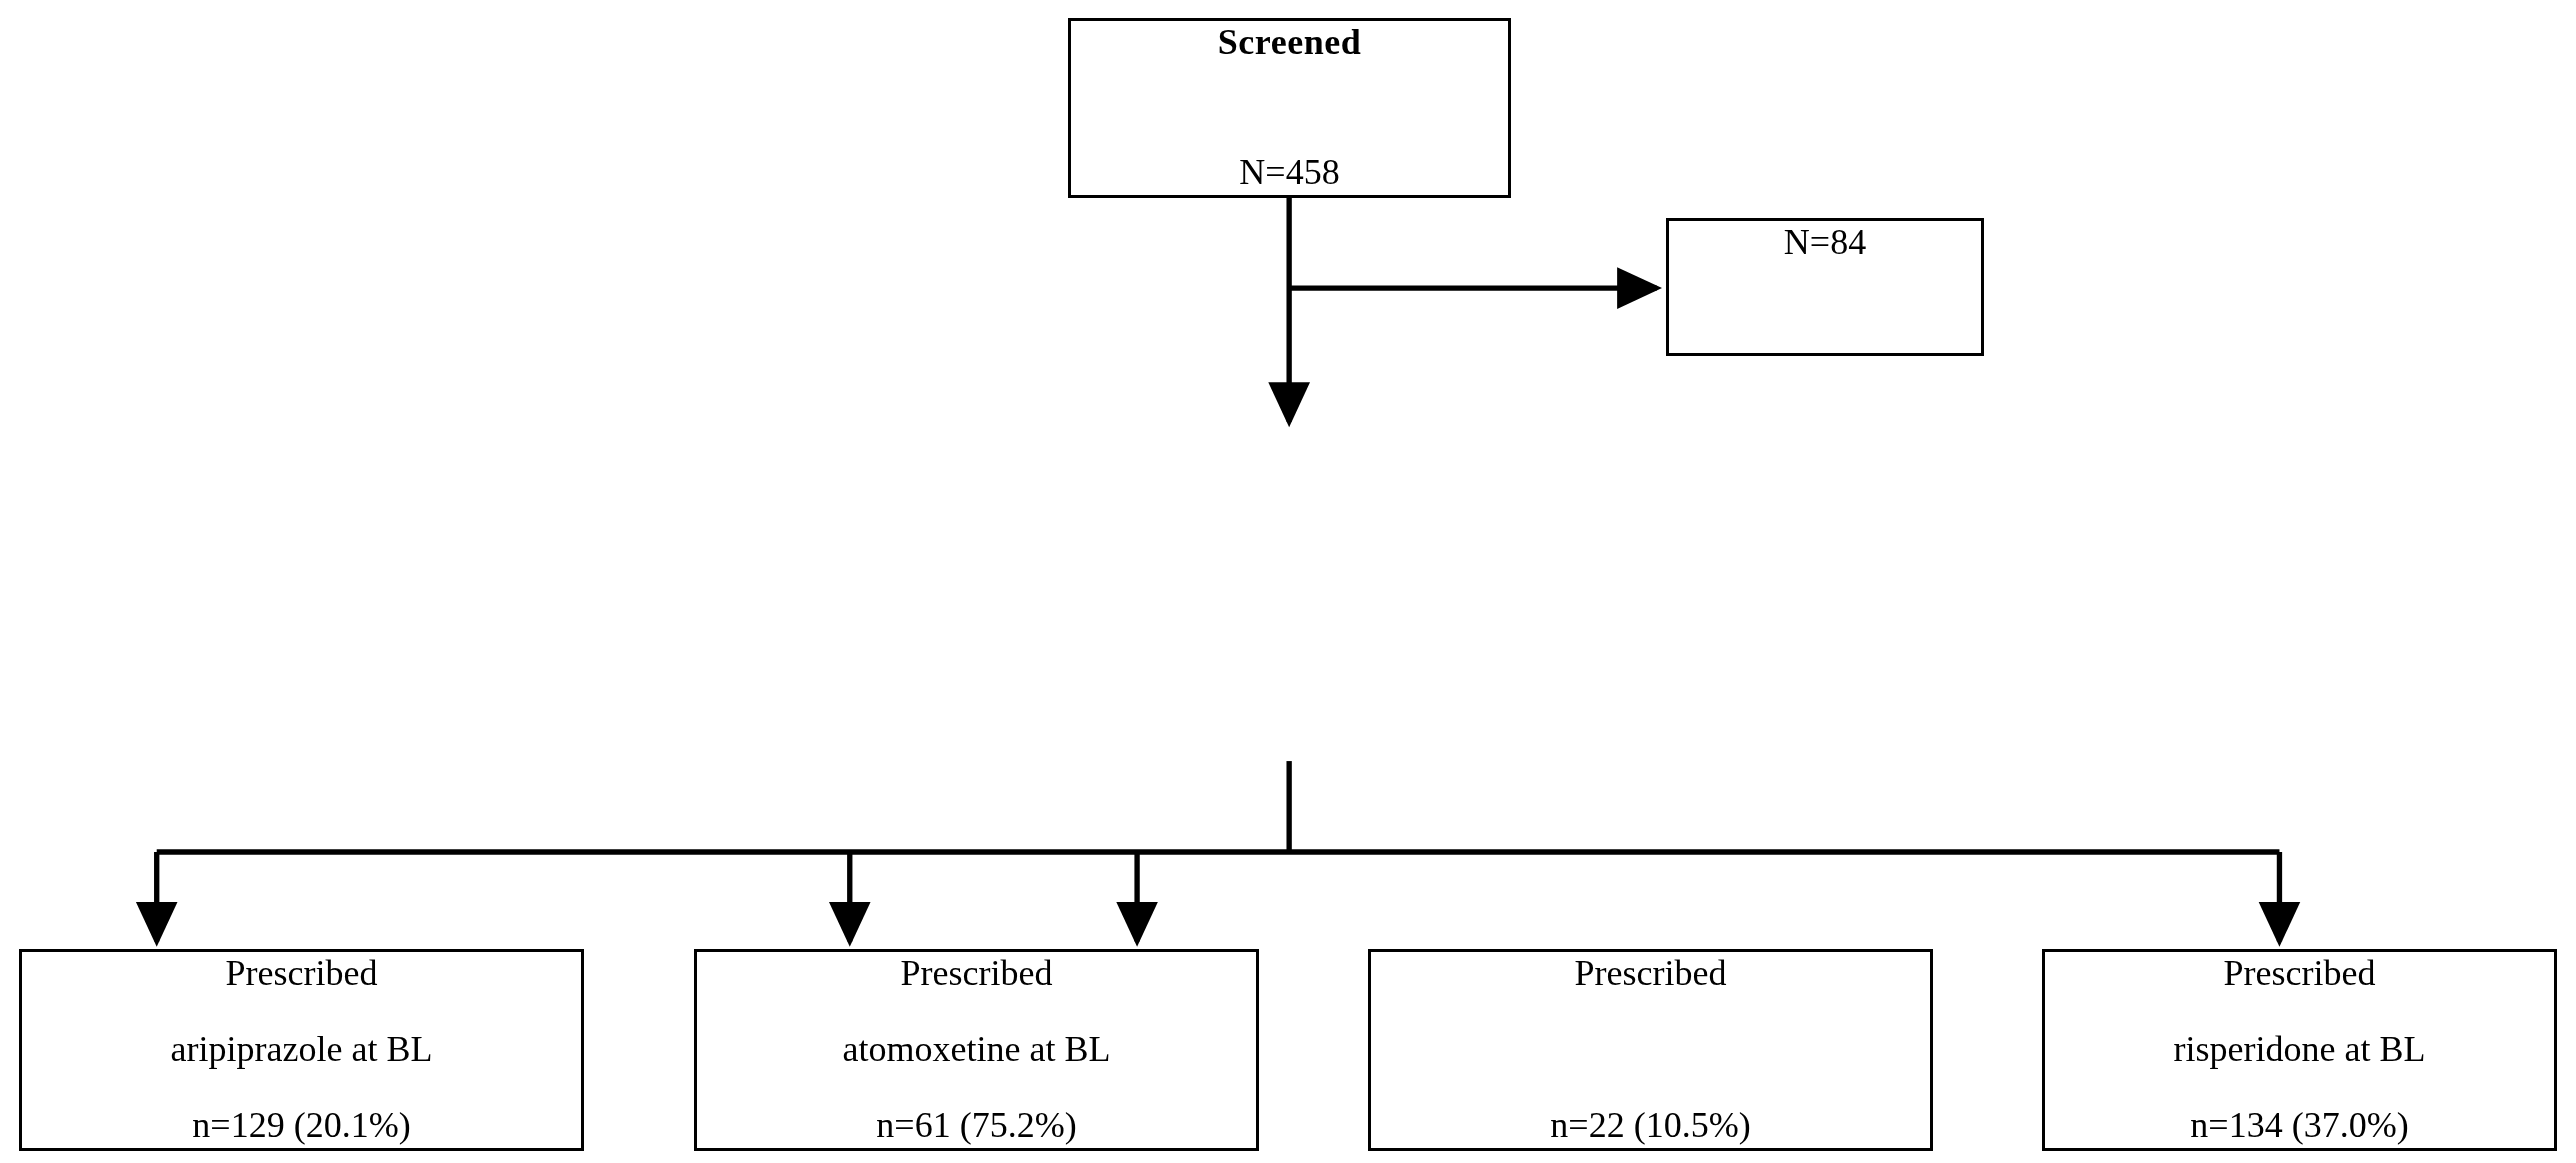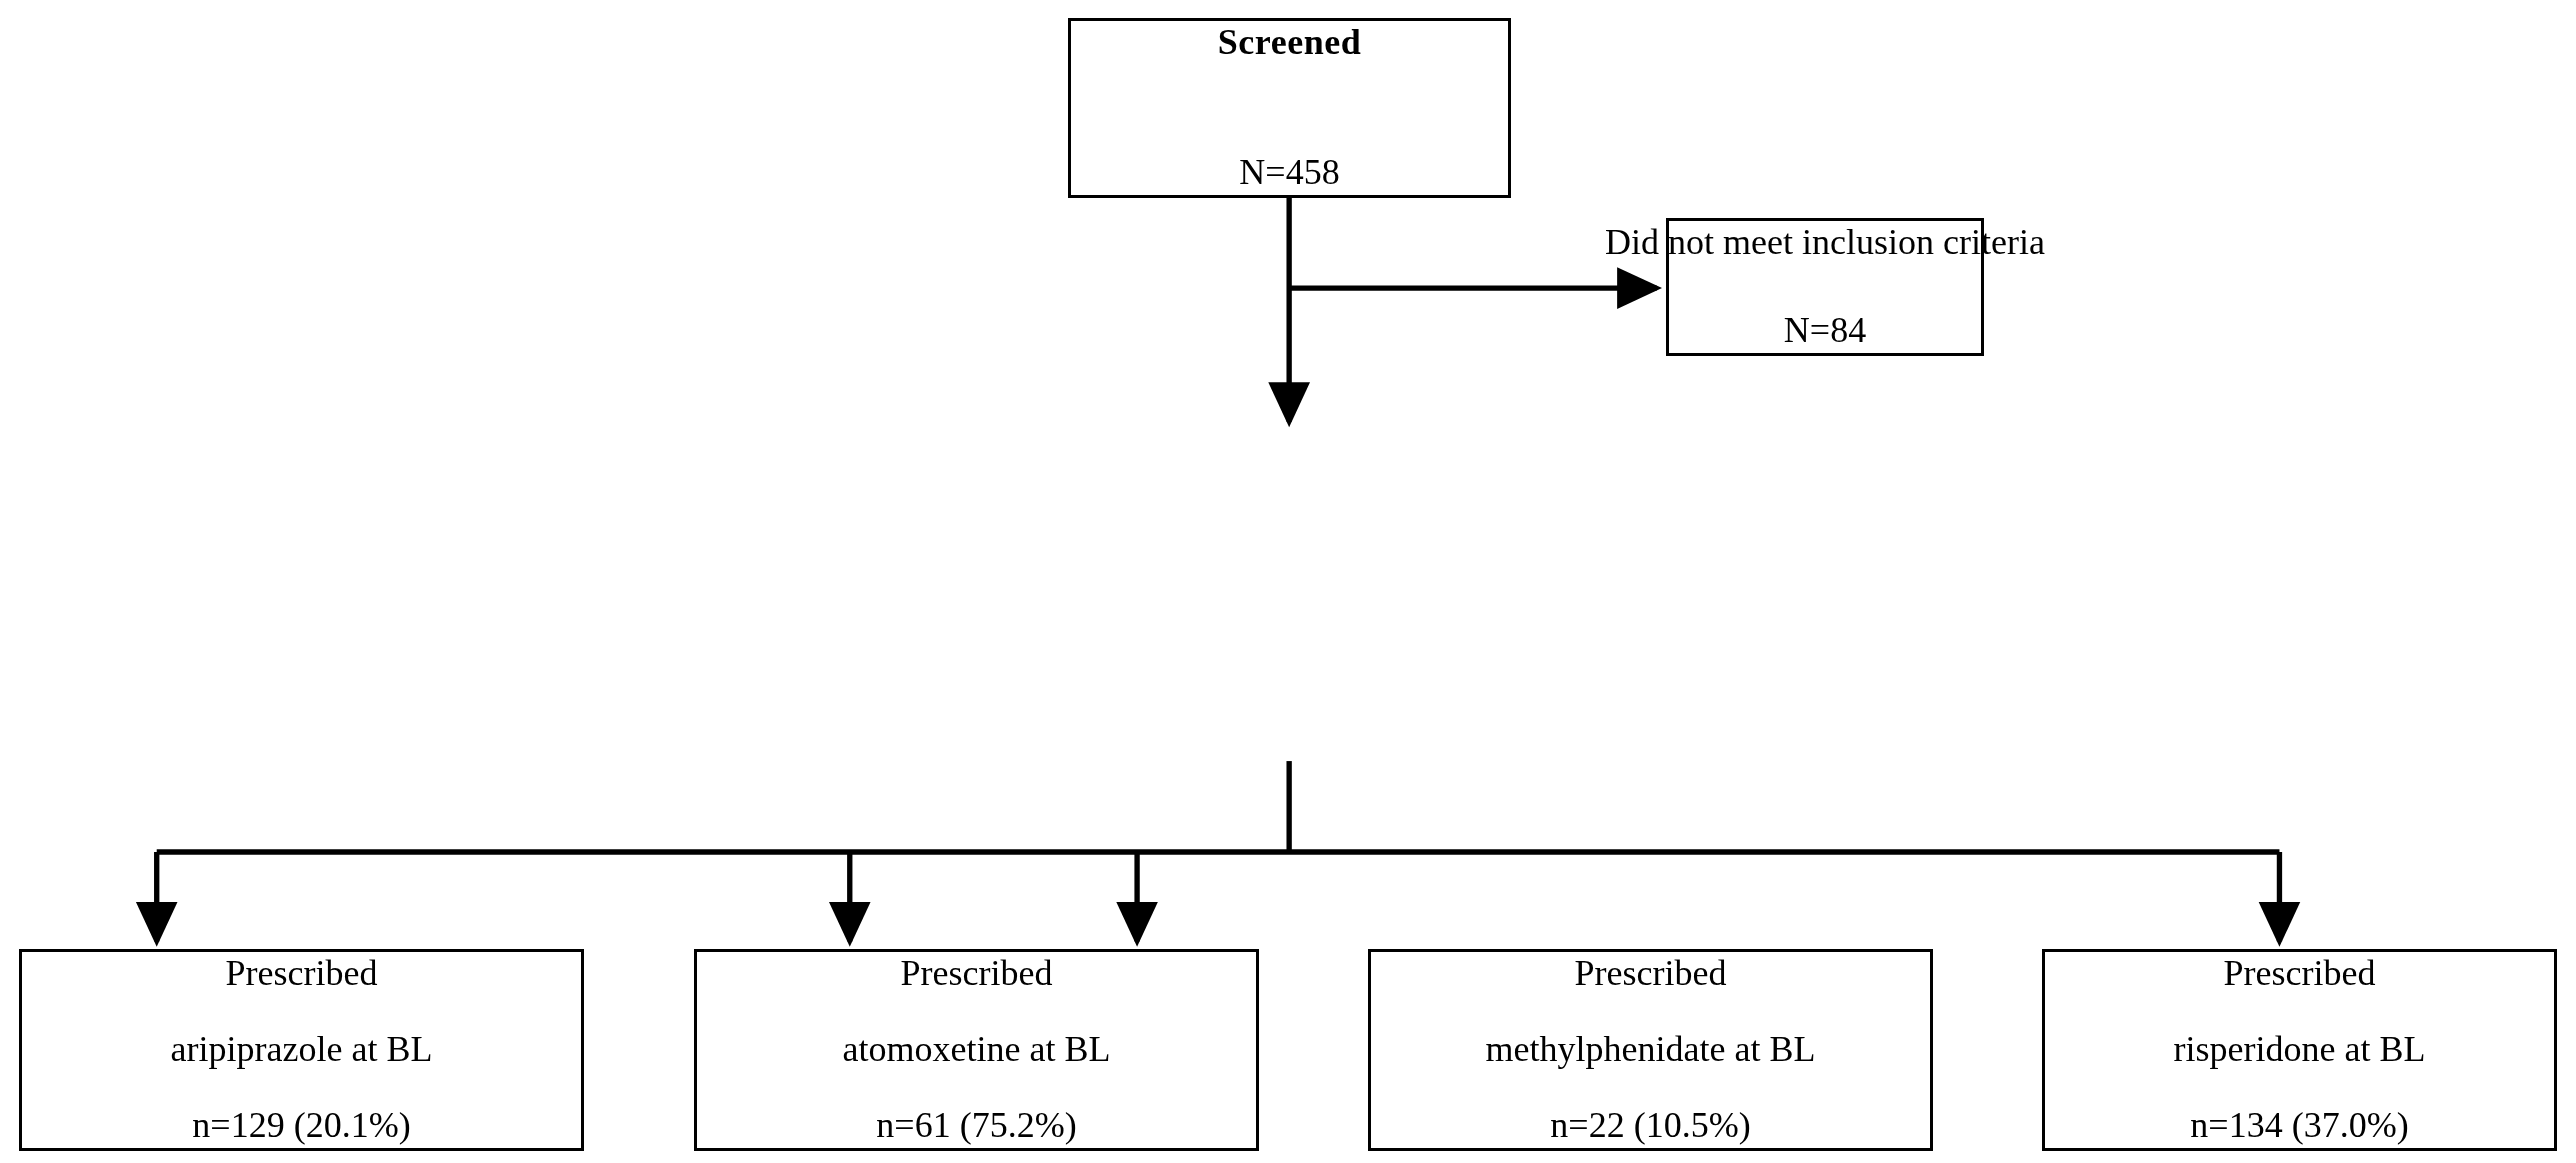--- a/index.html
+++ b/index.html
@@ -88,40 +88,38 @@
     <path d="M1488,1115 L1488,1232" stroke="#000000" stroke-width="7" fill="none" marker-end="url(#arrow)"></path>
     <path d="M2983,1115 L2983,1232" stroke="#000000" stroke-width="7" fill="none" marker-end="url(#arrow)"></path>
   </svg>
 
   <div class="node" id="node-screened">
     <span class="line bold">Screened</span>
     <span class="line">N=458</span>
   </div>
 
   <div class="node" id="node-excluded">
-    <span class="line">Did not meet inclusion criteria</span>
     <span class="line">N=84</span>
   </div>
 
 
   <div class="node" id="node-arm-0">
     <span class="line">Prescribed</span>
     <span class="line">aripiprazole at BL</span>
     <span class="line">n=129 (20.1%)</span>
   </div>
 
   <div class="node" id="node-arm-1">
     <span class="line">Prescribed</span>
     <span class="line">atomoxetine at BL</span>
     <span class="line">n=61 (75.2%)</span>
   </div>
 
   <div class="node" id="node-arm-2">
     <span class="line">Prescribed</span>
-    <span class="line">methylphenidate at BL</span>
     <span class="line">n=22 (10.5%)</span>
   </div>
 
   <div class="node" id="node-arm-3">
     <span class="line">Prescribed</span>
     <span class="line">risperidone at BL</span>
     <span class="line">n=134 (37.0%)</span>
   </div>
 
 </div>

